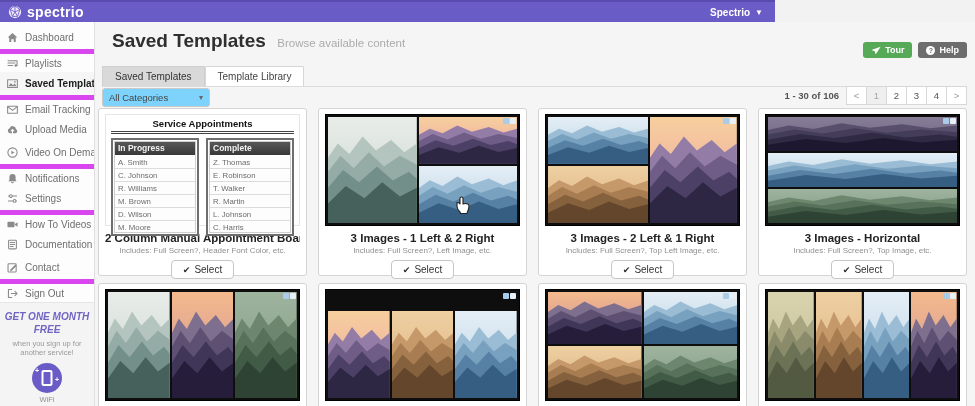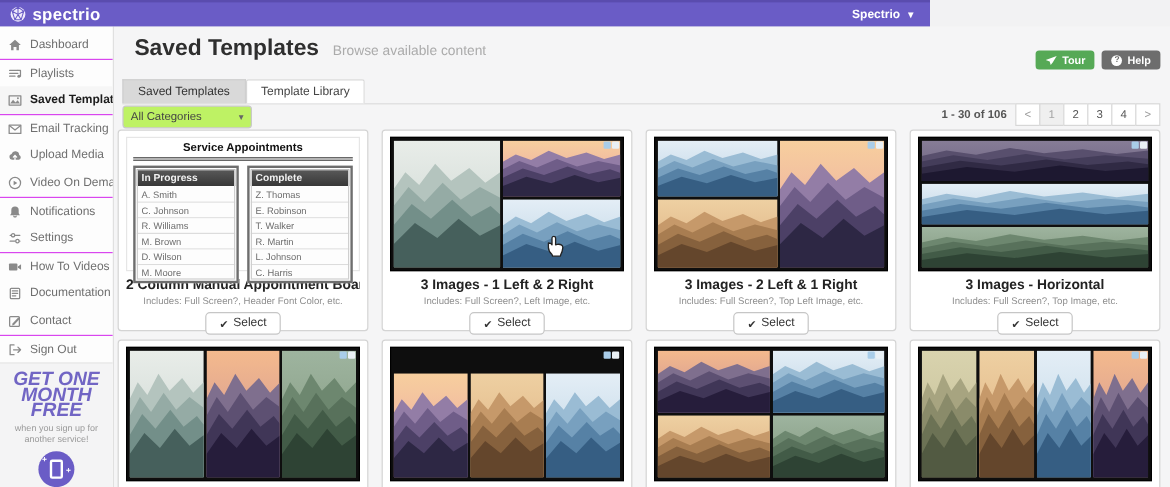--- a/index.html
+++ b/index.html
@@ -9,25 +9,25 @@
   .topbar { position:absolute; left:0; top:0; width:775px; height:22px; background:#6a5cc6; border-top:2px solid #5a4cae; display:flex; align-items:center; justify-content:space-between; padding:0 12px 0 8px; z-index:30; }
   .brand { display:flex; align-items:center; gap:5px; color:#fff; font-size:14px; font-weight:bold; letter-spacing:.3px; }
   .brand svg { display:block; }
   .account { color:#fff; font-size:10px; font-weight:bold; display:flex; align-items:center; gap:5px; cursor:pointer; }
   .account .caret { font-size:8px; }
 
   
   .sidebar { position:absolute; left:0; top:22px; bottom:0; width:95px; background:#fdfdfd; border-right:1px solid #e0e0e0; z-index:20; overflow:hidden; }
   .nav { padding-top:4px; }
   .nav-item { display:flex; align-items:center; gap:6px; height:23px; padding:0 6px; font-size:10px; color:#6f6f6f; cursor:pointer; white-space:nowrap; }
-  .nav-item.group-start { border-top:1px solid #d946ef; }
+  .nav-item.group-start { border-top:5px solid #d946ef; }
   .nav-item.active { font-weight:bold; color:#1c1c1c; background:#f6f6f6; }
   .nav-item svg { flex:0 0 auto; }
   .promo { border-top:1px solid #e6e6e6; background:#f4f4f5; text-align:center; padding:7px 3px 0 3px; height:130px; }
-  .promo-title { color:#7165c4; font-weight:bold; font-style:italic; font-size:16px; line-height:13px; }
+  .promo-title { color:#7165c4; font-weight:bold; font-style:italic; font-size:10px; line-height:13px; }
   .promo-sub { color:#9a9a9a; font-size:7.5px; line-height:9px; margin-top:3px; }
   .promo-icon { width:30px; height:30px; border-radius:50%; background:#6a5cc6; margin:6px auto 0 auto; position:relative; }
   .promo-icon .glyph { position:absolute; left:50%; top:50%; transform:translate(-50%,-50%); width:11px; height:16px; border:2px solid #fff; border-radius:2px; background:#6a5cc6; }
   .promo-icon .spark { position:absolute; color:#fff; font-size:7px; font-weight:bold; }
   .promo-icon-label { font-size:7.5px; color:#8f8f8f; margin-top:2px; }
 
   
   .main { position:absolute; left:95px; top:22px; right:0; bottom:0; background:#f5f5f6; overflow:hidden; }
   .page-head { position:absolute; left:1px; top:8px; white-space:nowrap;margin-left:16px; }
   .page-title { display:inline; font-size:19px; font-weight:bold; color:#2f2f2f; }
@@ -35,21 +35,21 @@
   .head-actions { position:absolute; right:8px; top:20px; display:flex; gap:6px; }
   .btn-tour { background:#56a956; color:#fff; font-size:9px; font-weight:bold; border:none; border-radius:3px; padding:3px 8px; display:flex; align-items:center; gap:4px; cursor:pointer; }
   .btn-help { background:#6d6d6d; color:#fff; font-size:9px; font-weight:bold; border:none; border-radius:3px; padding:3px 8px; display:flex; align-items:center; gap:4px; cursor:pointer; }
   .qmark { display:inline-flex; align-items:center; justify-content:center; width:9px; height:9px; border-radius:50%; background:#fff; color:#6d6d6d; font-size:7px; font-weight:bold; }
 
   .tabs { position:absolute; left:7px; top:44px; display:flex; border-bottom:1px solid #dcdcdc; width:860px; }
   .tab { font-size:10px; padding:4px 12px; cursor:pointer; border:1px solid transparent; border-bottom:none; color:#444; }
   .tab.inactive { background:#d9d9d9; color:#333; border-color:#cfcfcf; }
   .tab.active { background:#fff; border-color:#d6d6d6; border-radius:2px 2px 0 0; position:relative; top:0px; }
 
-  .filter { position:absolute; left:7px; top:66px; width:108px; height:19px; background:#bef264; border:1px solid #c9c9c9; border-radius:3px; font-size:9.5px; color:#444; display:flex; align-items:center; justify-content:space-between; padding:0 6px; cursor:pointer; }
+  .filter { position:absolute; left:7px; top:66px; width:108px; height:19px; background:#7dd3fc; border:1px solid #c9c9c9; border-radius:3px; font-size:9.5px; color:#444; display:flex; align-items:center; justify-content:space-between; padding:0 6px; cursor:pointer; }
   .filter .chev { font-size:8px; color:#666; }
 
   .pager { position:absolute; right:8px; top:64px; display:flex; align-items:center; gap:8px; }
   .pager-label { font-size:9.5px; font-weight:bold; color:#555; }
   .pager-btns { display:flex; }
   .page-btn { min-width:21px; height:19px; background:#fff; border:1px solid #d7d7d7; margin-left:-1px; font-size:9.5px; color:#555; display:flex; align-items:center; justify-content:center; cursor:pointer; }
   .page-btn.arrow { color:#999; }
   .page-btn.current { background:#efefef; color:#a5a5a5; }
 
   

